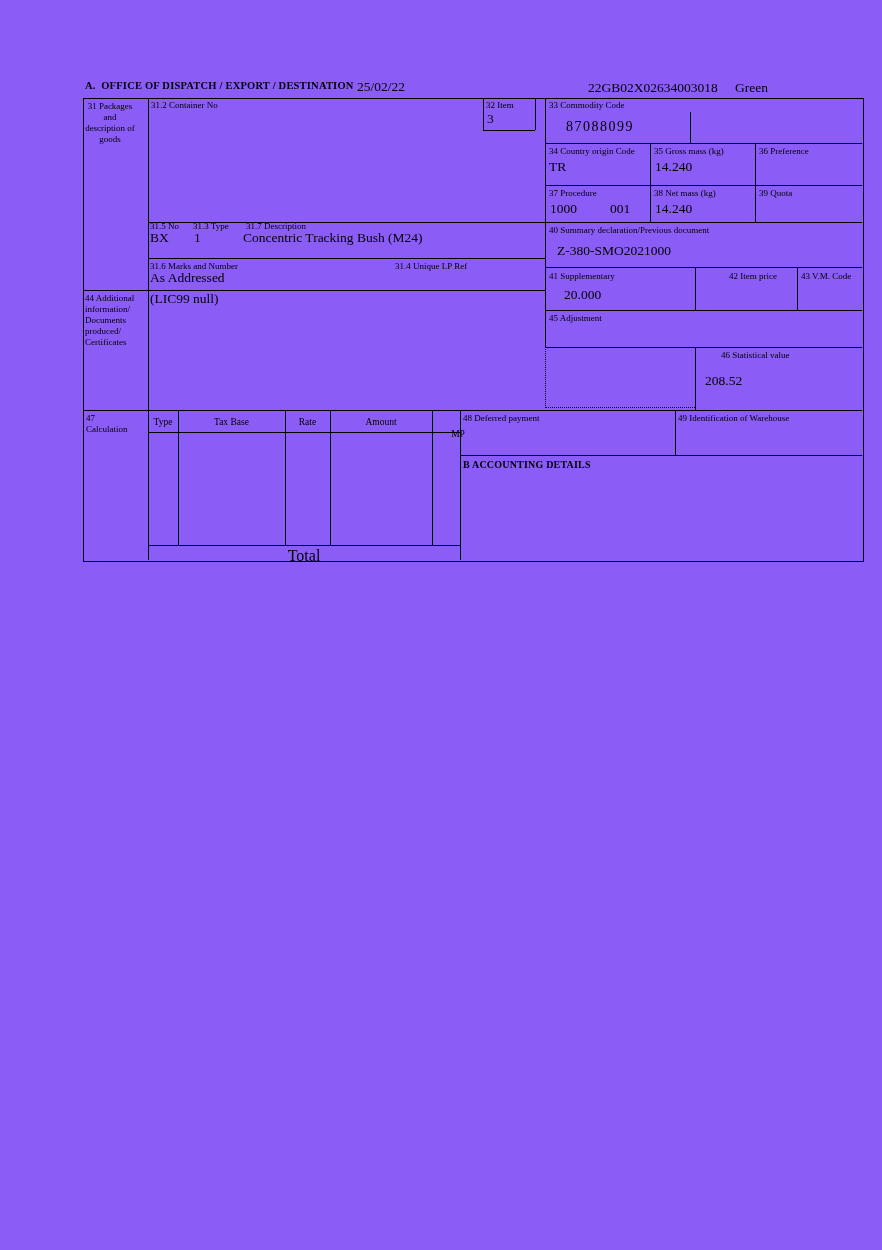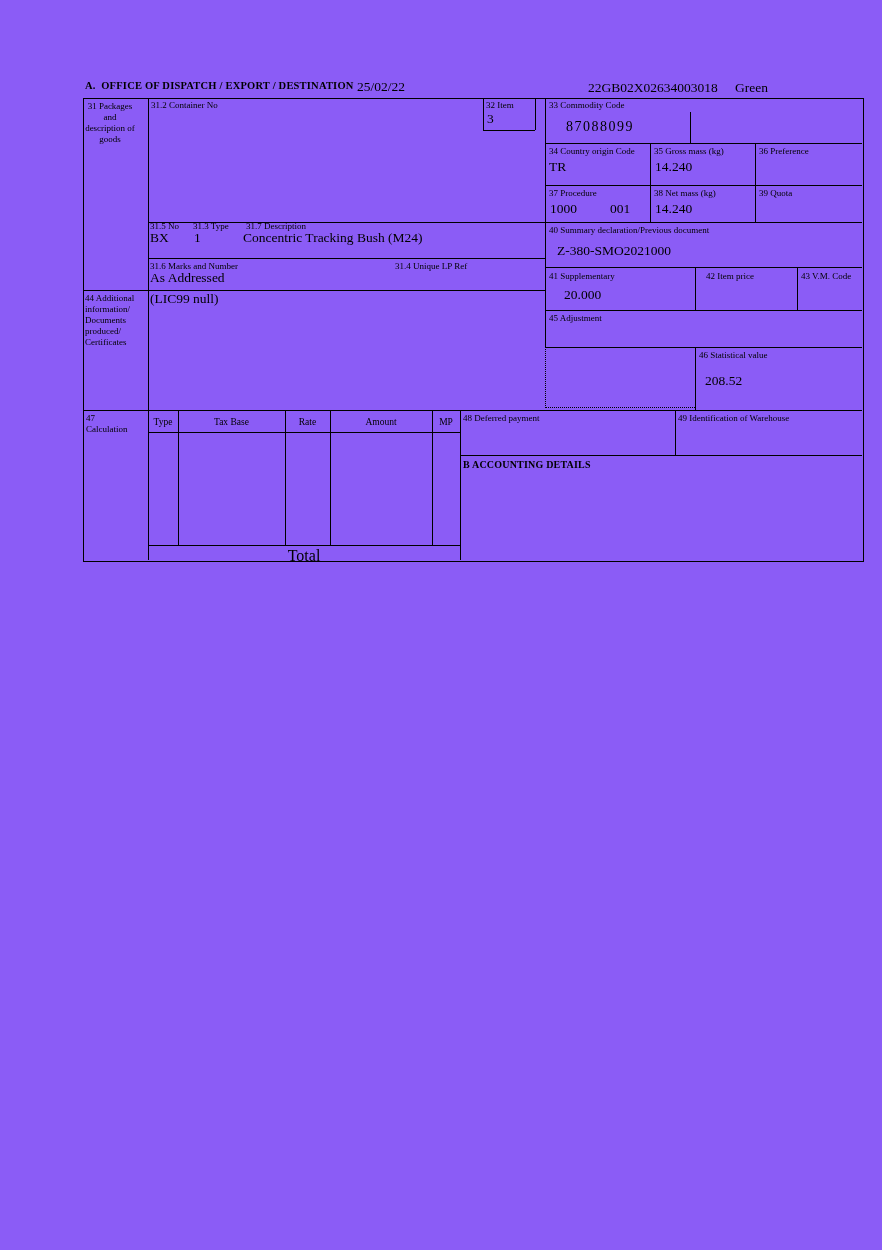--- a/index.html
+++ b/index.html
@@ -65,35 +65,35 @@
   <div class="val" style="left:610px;top:201px;">001</div>
   <div class="lbl" style="left:654px;top:188px;">38 Net mass (kg)</div>
   <div class="val" style="left:655px;top:201px;">14.240</div>
   <div class="lbl" style="left:759px;top:188px;">39 Quota</div>
 
   <div class="lbl" style="left:549px;top:225px;">40 Summary declaration/Previous document</div>
   <div class="val" style="left:557px;top:243px;">Z-380-SMO2021000</div>
 
   <div class="lbl" style="left:549px;top:271px;">41 Supplementary</div>
   <div class="val" style="left:564px;top:287px;">20.000</div>
-  <div class="lbl" style="left:706px;top:271px;text-align:center;">42 Item price</div>
+  <div class="lbl" style="left:729px;top:271px;text-align:center;">42 Item price</div>
   <div class="lbl" style="left:801px;top:271px;">43 V.M. Code</div>
 
   <div class="val" style="left:150px;top:291px;">(LIC99 null)</div>
 
   <div class="lbl" style="left:549px;top:313px;">45 Adjustment</div>
 
-  <div class="lbl" style="left:699px;top:350px;">46 Statistical value</div>
+  <div class="lbl" style="left:721px;top:350px;">46 Statistical value</div>
   <div class="val" style="left:705px;top:373px;">208.52</div>
 
   <div class="colhdr" style="left:148px;top:417px;width:30px;">Type</div>
   <div class="colhdr" style="left:178px;top:417px;width:107px;">Tax Base</div>
   <div class="colhdr" style="left:285px;top:417px;width:45px;">Rate</div>
   <div class="colhdr" style="left:330px;top:417px;width:102px;">Amount</div>
-  <div class="colhdr" style="left:432px;top:417px;width:28px;">MP</div>
+  <div class="colhdr" style="left:432px;top:429px;width:28px;padding-left:12px;">MP</div>
   <div class="totallbl" style="left:148px;top:547px;width:312px;">Total</div>
 
   <div class="lbl" style="left:463px;top:413px;">48 Deferred payment</div>
   <div class="lbl" style="left:678px;top:413px;">49 Identification of Warehouse</div>
 
   <div class="secB" style="left:463px;top:459px;">B ACCOUNTING DETAILS</div>
 
 <div class="vline" style="left: 148px; top: 98px; height: 462px;"></div>
     <div class="vline" style="left: 483px; top: 98px; height: 32px;"></div>
     <div class="vline" style="left: 535px; top: 98px; height: 32px;"></div>

